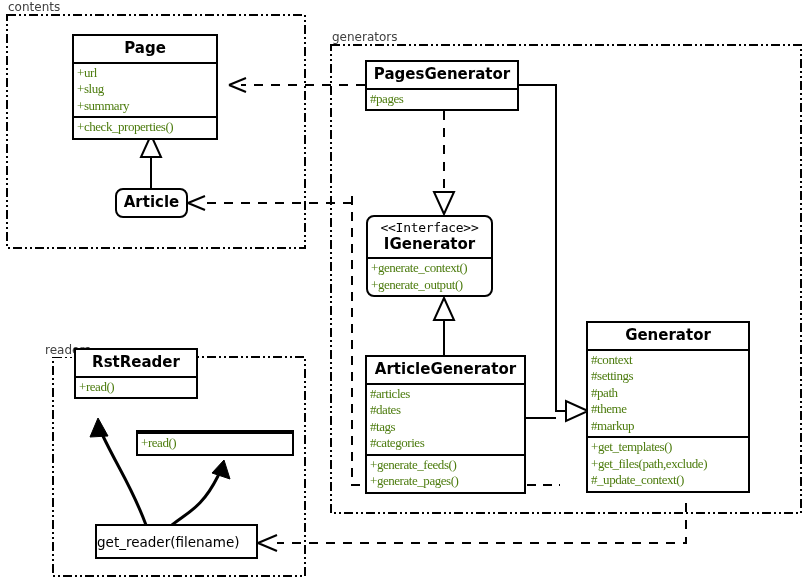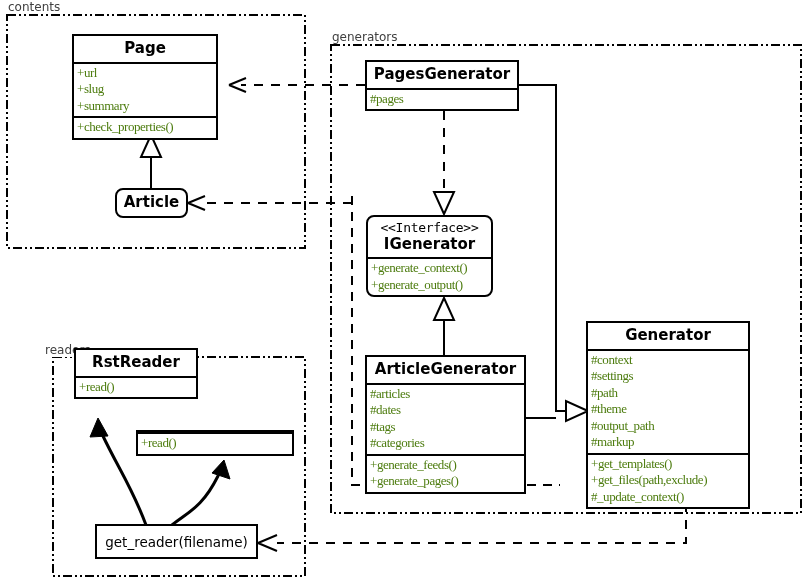--- a/index.html
+++ b/index.html
@@ -62,21 +62,20 @@
     letter-spacing: -0.45px;
   }
   .plain-box {
     position: absolute;
     box-sizing: border-box;
     border: 2px solid #000;
     background: #fff;
     z-index: 5;
     display: flex;
     align-items: center;
-    justify-content: center;
     font-family: "DejaVu Sans", sans-serif;
     font-size: 13.5px;
     color: #000;
   }
   
   .pkg-label {
     position: absolute;
     font-family: "DejaVu Sans", sans-serif;
     font-size: 12px;
     color: #404040;
@@ -184,21 +183,20 @@
     </div>
   </div>
 
   <div class="uml-class" style="left:586px; top:321px; width:164px;">
     <div class="uml-name">Generator</div>
     <div class="uml-sep uml-compartment">
       <div class="uml-member">#context</div>
       <div class="uml-member">#settings</div>
       <div class="uml-member">#path</div>
       <div class="uml-member">#theme</div>
-      <div class="uml-member">#output_path</div>
       <div class="uml-member">#markup</div>
     </div>
     <div class="uml-sep uml-compartment">
       <div class="uml-member">+get_templates()</div>
       <div class="uml-member">+get_files(path,exclude)</div>
       <div class="uml-member">#_update_context()</div>
     </div>
   </div>
 
   <div class="uml-class" style="left:74px; top:348px; width:124px;">

